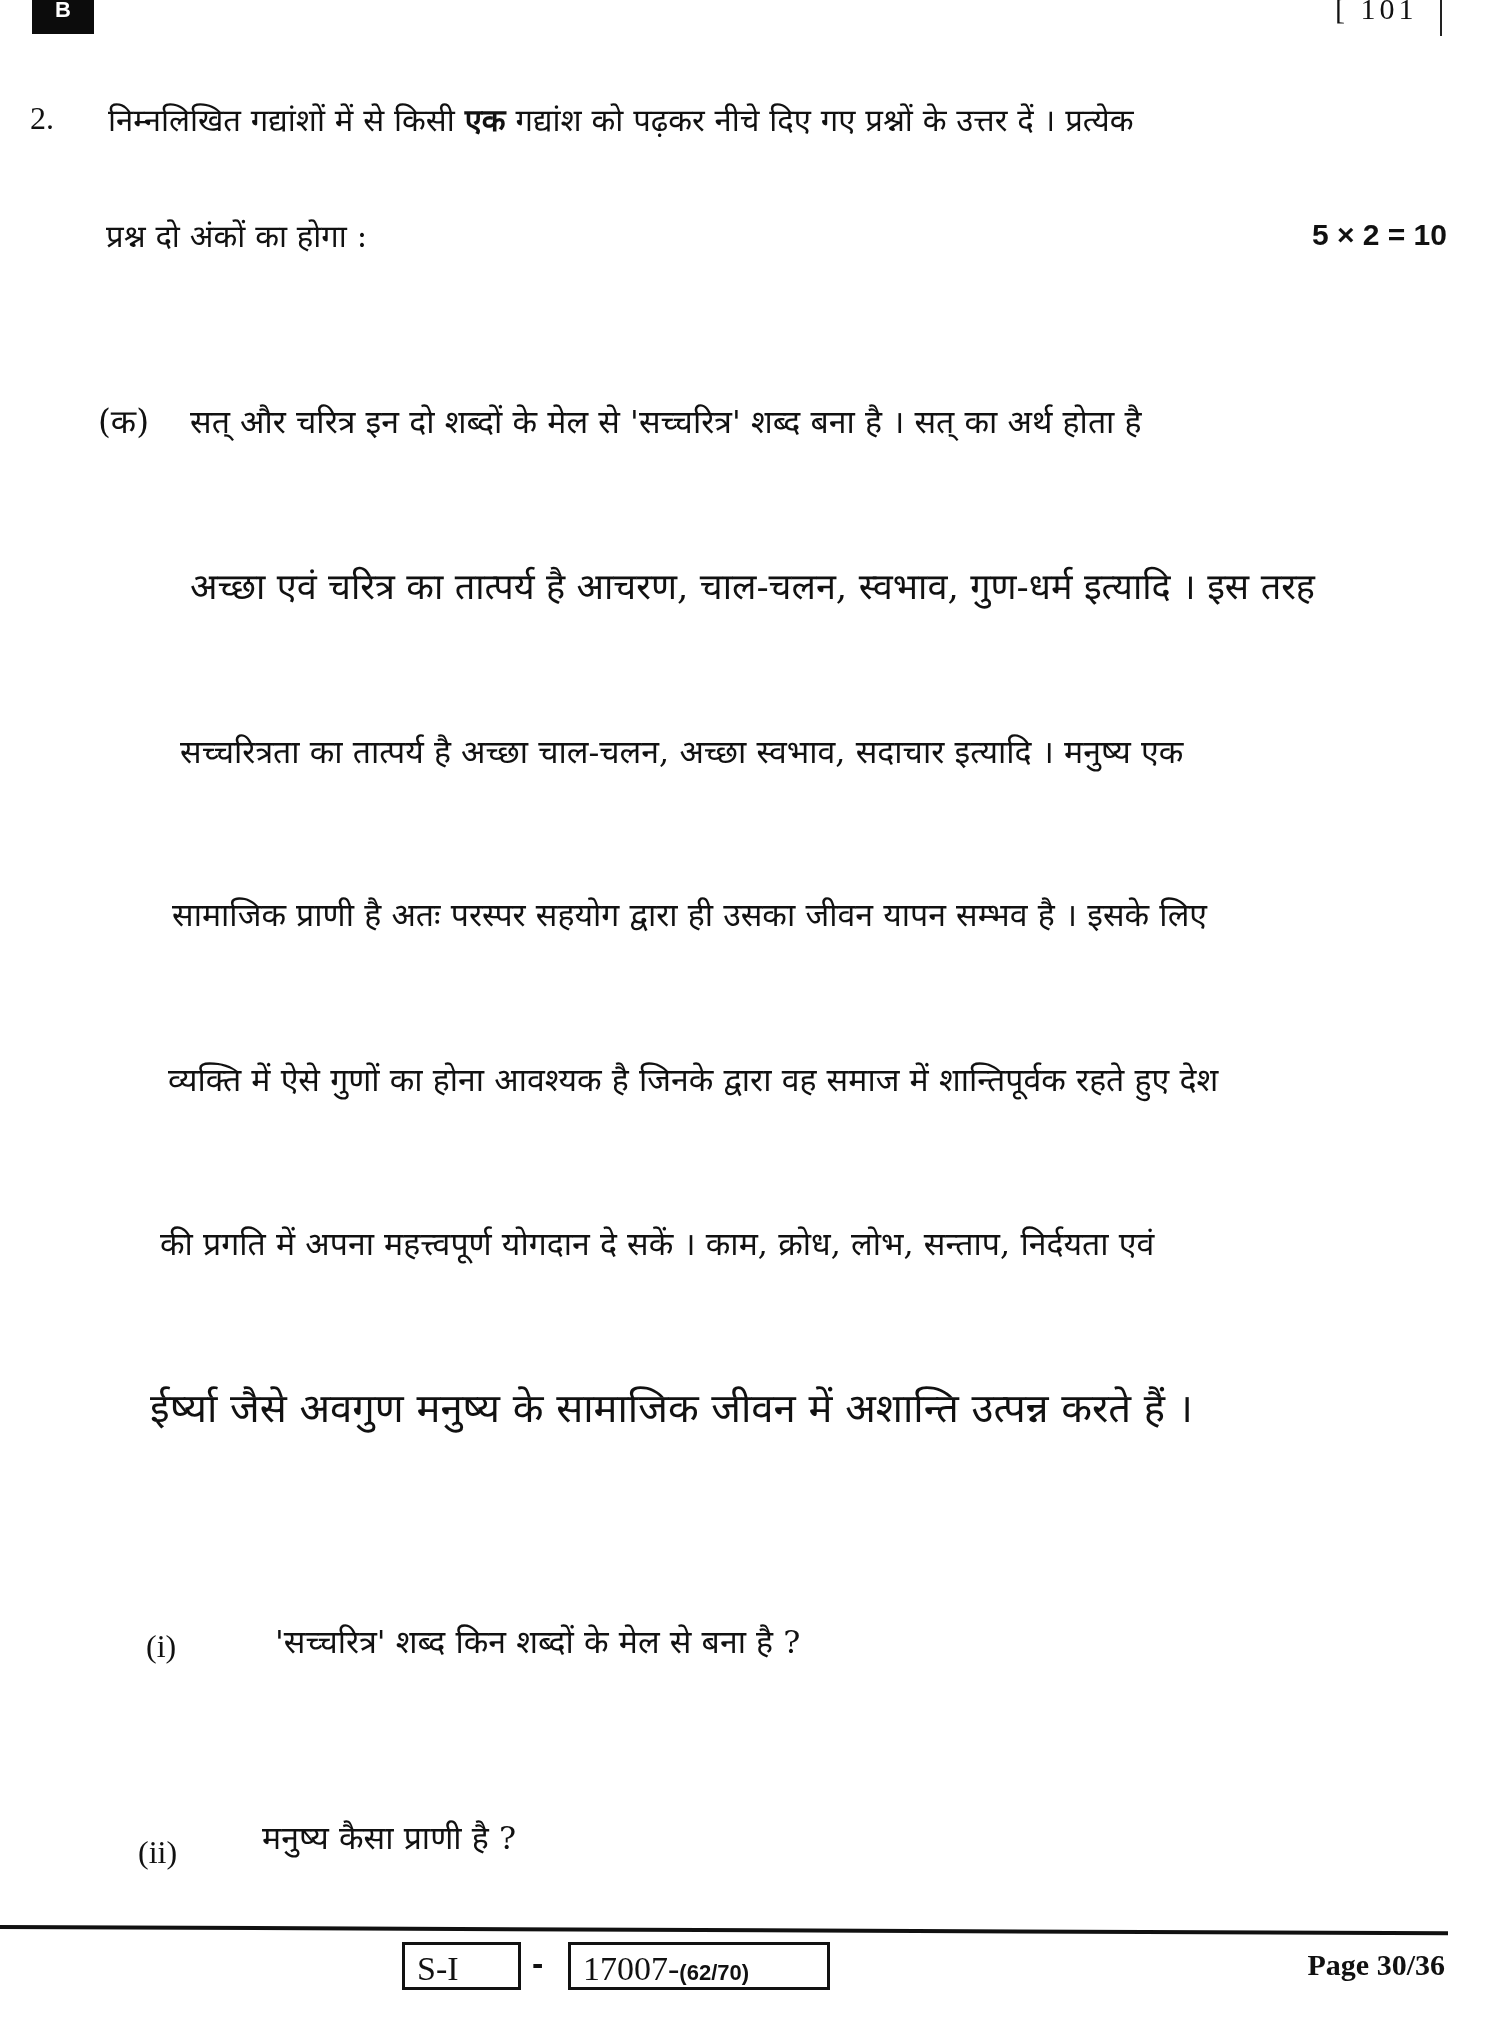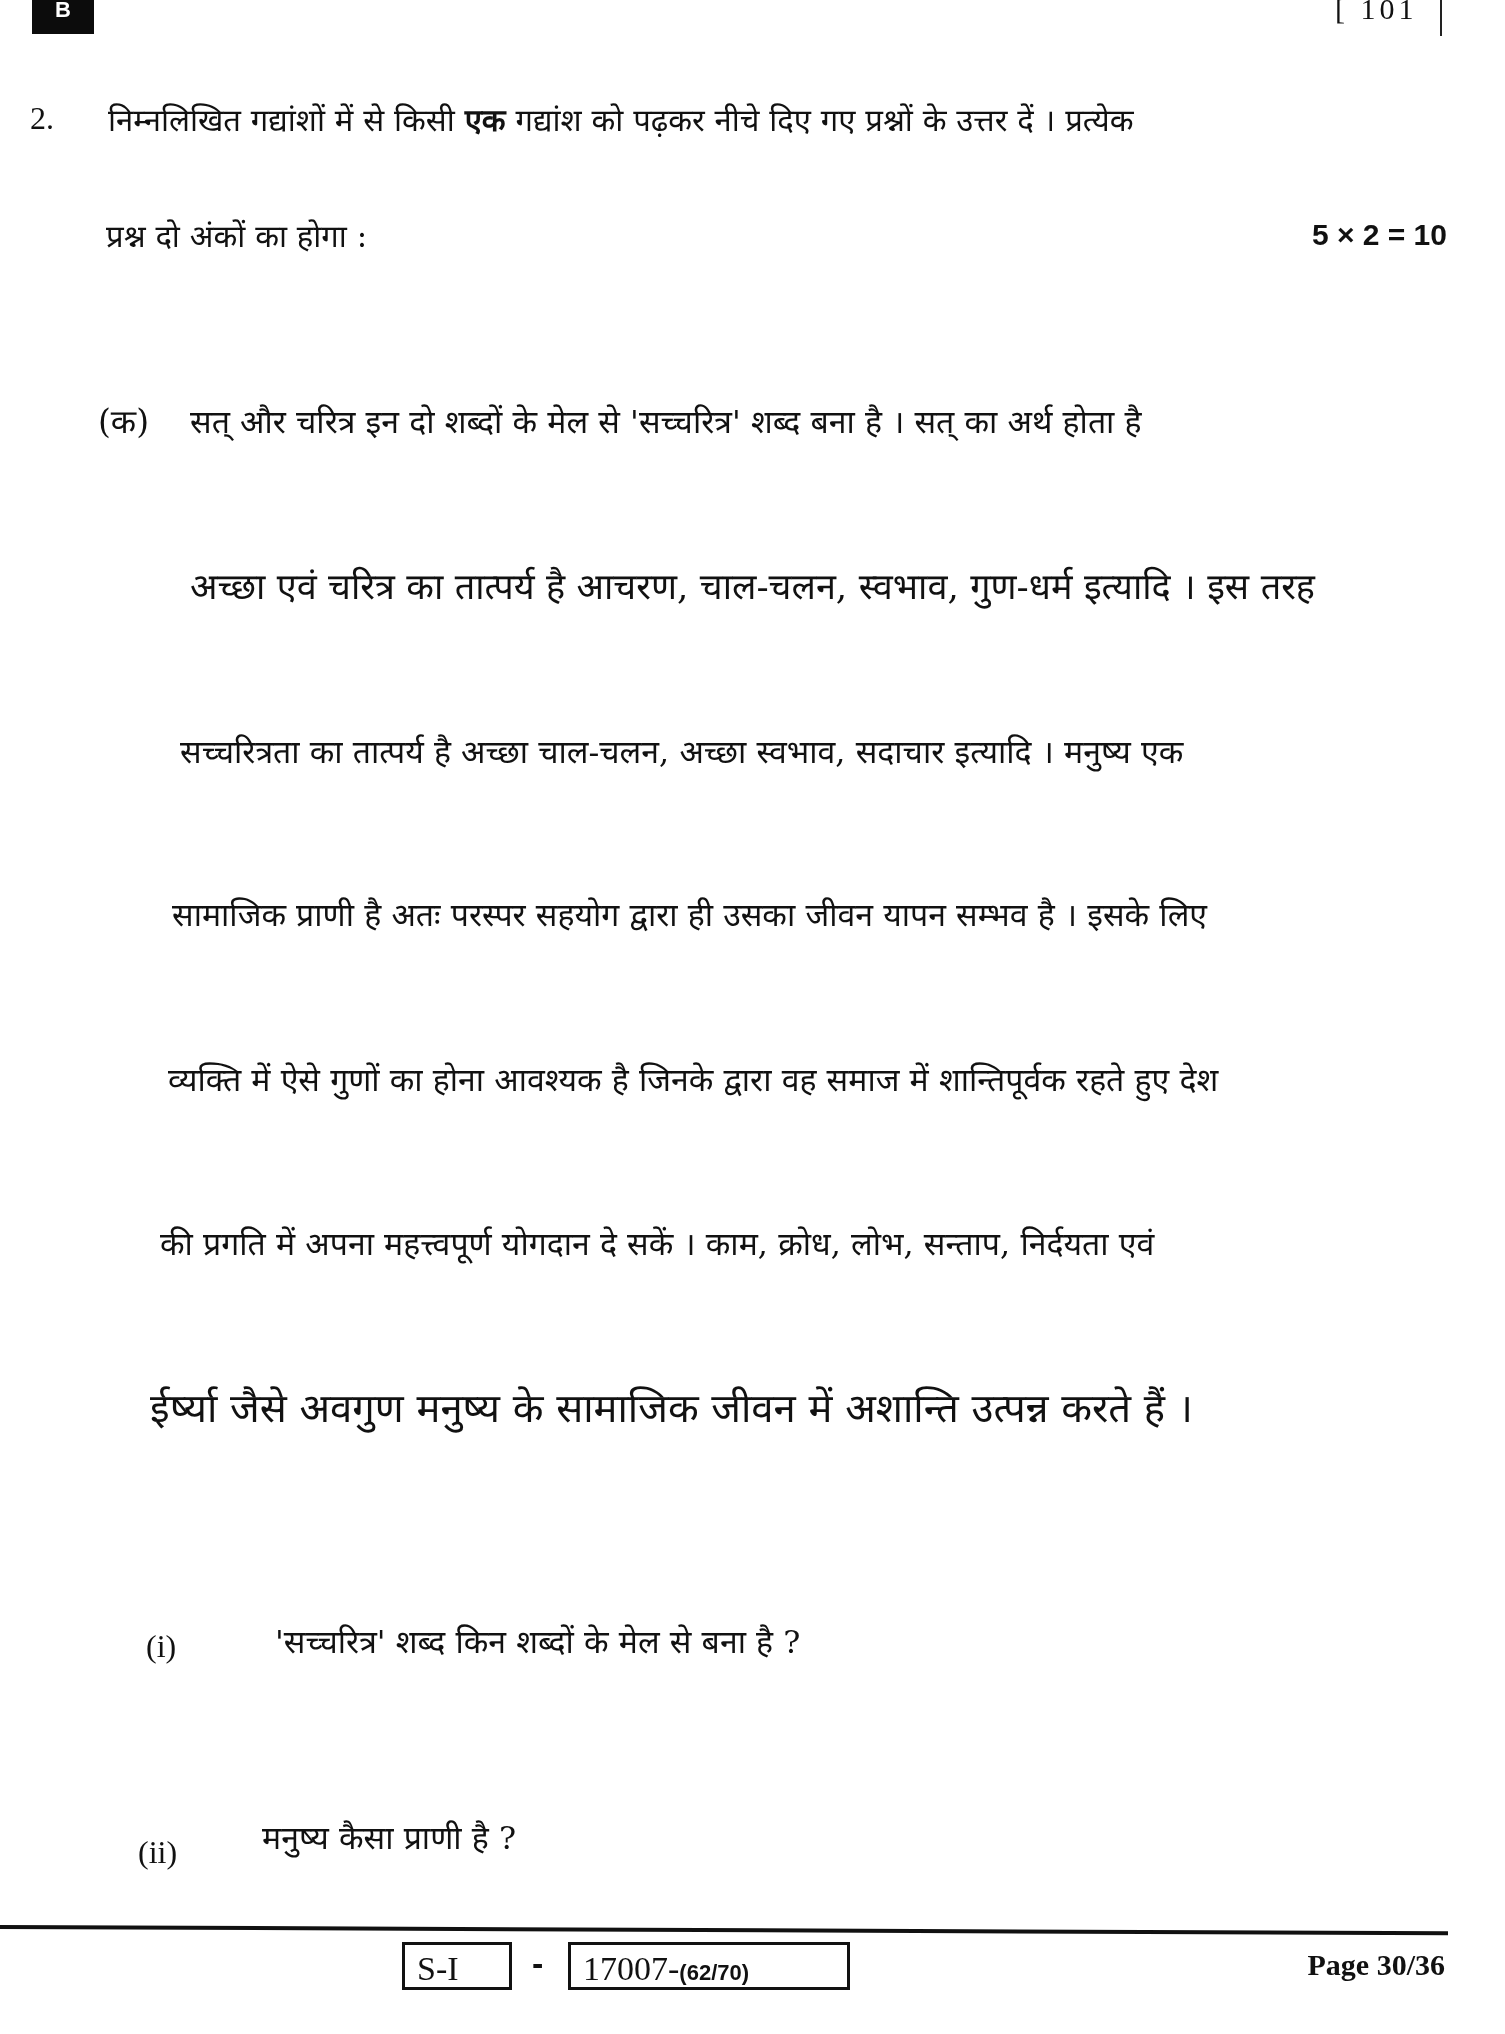--- a/index.html
+++ b/index.html
@@ -47,18 +47,18 @@
 <div class="line" style="left:160px; top:1222px; font-size:32px;">की प्रगति में अपना महत्त्वपूर्ण योगदान दे सकें । काम, क्रोध, लोभ, सन्ताप, निर्दयता एवं</div>
 <div class="line" style="left:150px; top:1386px; font-size:40px;">ईर्ष्या जैसे अवगुण मनुष्य के सामाजिक जीवन में अशान्ति उत्पन्न करते हैं ।</div>
 
 <div class="sub-label" style="left:146px; top:1628px;">(i)</div>
 <div class="line" style="left:275px; top:1620px; font-size:32px;">'सच्चरित्र' शब्द किन शब्दों के मेल से बना है ?</div>
 
 <div class="sub-label" style="left:138px; top:1826px;margin-top:8px;">(ii)</div>
 <div class="line" style="left:262px; top:1816px; font-size:32px;">मनुष्य कैसा प्राणी है ?</div>
 
 <div class="footer-rule"></div>
-<div class="footer-box" style="left:402px; width:110px;">S-I</div>
+<div class="footer-box" style="left:402px; width:119px;">S-I</div>
 <div class="footer-dash">-</div>
-<div class="footer-box" style="left:568px; width:282px;">
+<div class="footer-box" style="left:568px; width:262px;">
   <span>17007-</span><small>(62/70)</small>
 </div>
 <div class="page-num">Page 30/36</div>
 
 </body></html>

